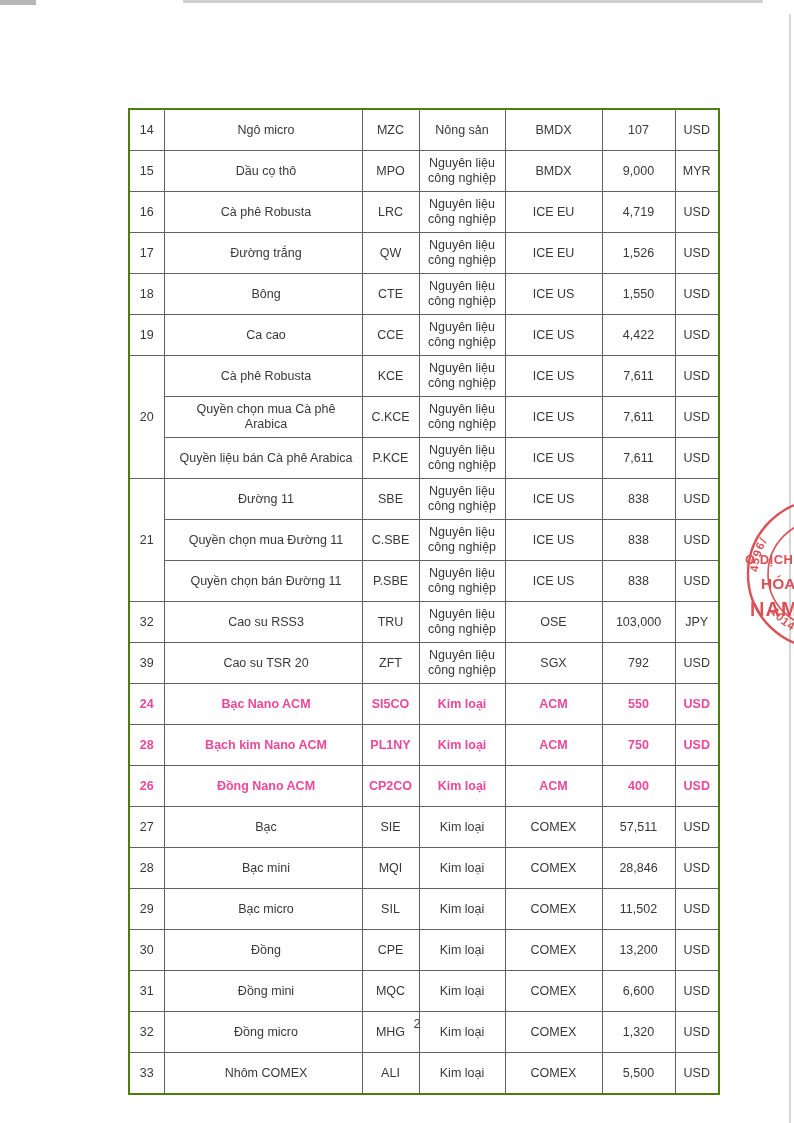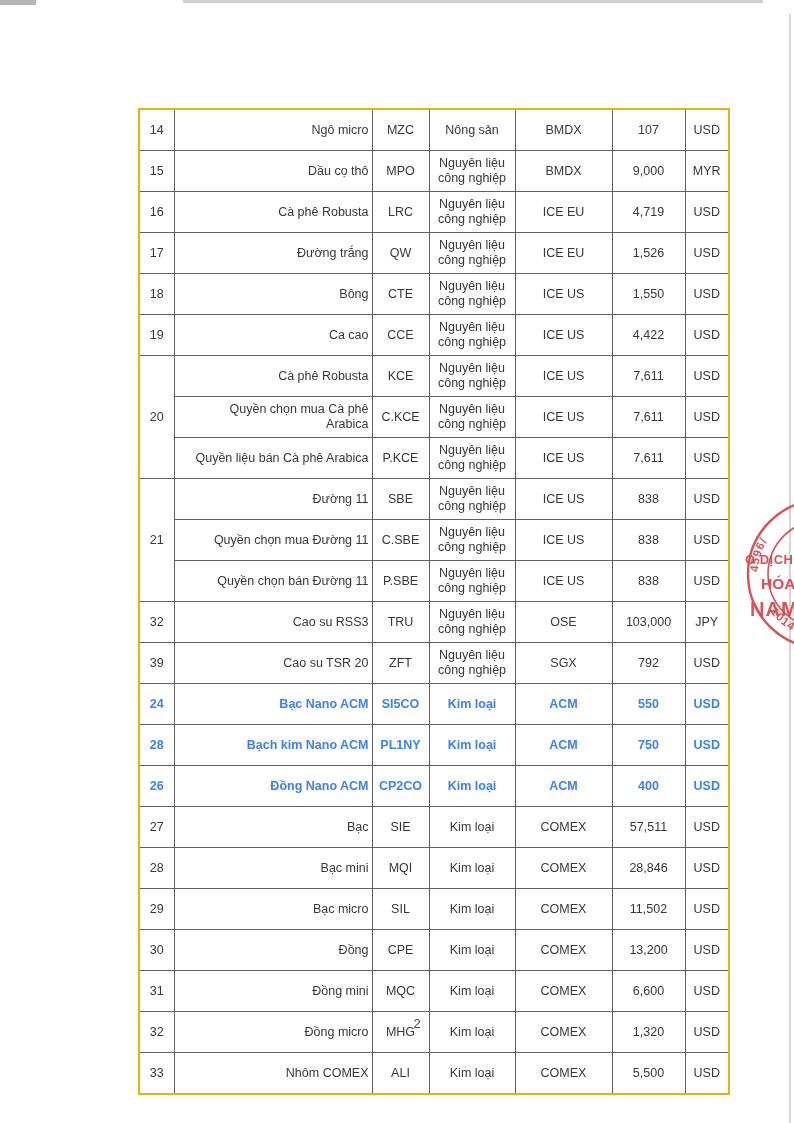--- a/index.html
+++ b/index.html
@@ -6,29 +6,29 @@
   body{
     width:794px;height:1123px;position:relative;overflow:hidden;
     background:#ffffff;font-family:"Liberation Sans",sans-serif;color:#383838;
   }
   
   .scan-top-smudge{position:absolute;left:0;top:0;width:36px;height:5px;background:#8f8f8f;opacity:.65}
   .scan-top-line{position:absolute;left:183px;top:0;width:580px;height:3px;background:#c9c9c9;opacity:.85}
   .scan-right-line{position:absolute;left:789px;top:14px;width:2px;height:1109px;background:#d6d6d6}
   
   table.commodity{
-    position:absolute;left:138px;top:108px;width:590px;
-    border-collapse:collapse;table-layout:fixed;border:2px solid #eab308;
+    position:absolute;left:128px;top:108px;width:590px;
+    border-collapse:collapse;table-layout:fixed;border:2px solid #4d7c0f;
   }
   td{
     border:1px solid #616161;font-size:12.5px;line-height:1.18;
     text-align:center;vertical-align:middle;height:36px;padding:2px 3px;color:#383838;
   }
-  td.col-name{text-align:right;padding-left:9px;padding-right:3px;white-space:pre-line}
-  tr.bold td{font-weight:bold;color:#3b82f6}
+  td.col-name{text-align:center;padding-left:9px;padding-right:3px;white-space:pre-line}
+  tr.bold td{font-weight:bold;color:#ec4899}
   
   .page-number{position:absolute;left:122px;top:1016px;width:590px;text-align:center;font-size:13px;color:#474747}
   
   .stamp{position:absolute;left:737px;top:492px;width:170px;height:170px;opacity:.93}
   .stamp text{fill:currentColor;font-family:"Liberation Sans",sans-serif}
 </style>
 </head>
 <body>
 
 <div class="scan-top-smudge"></div>

